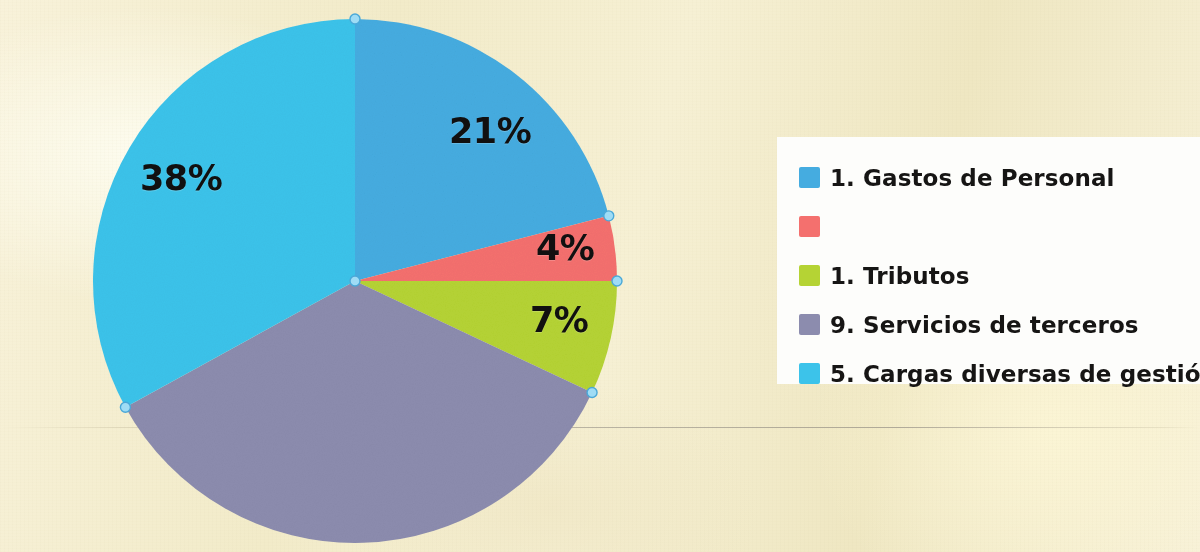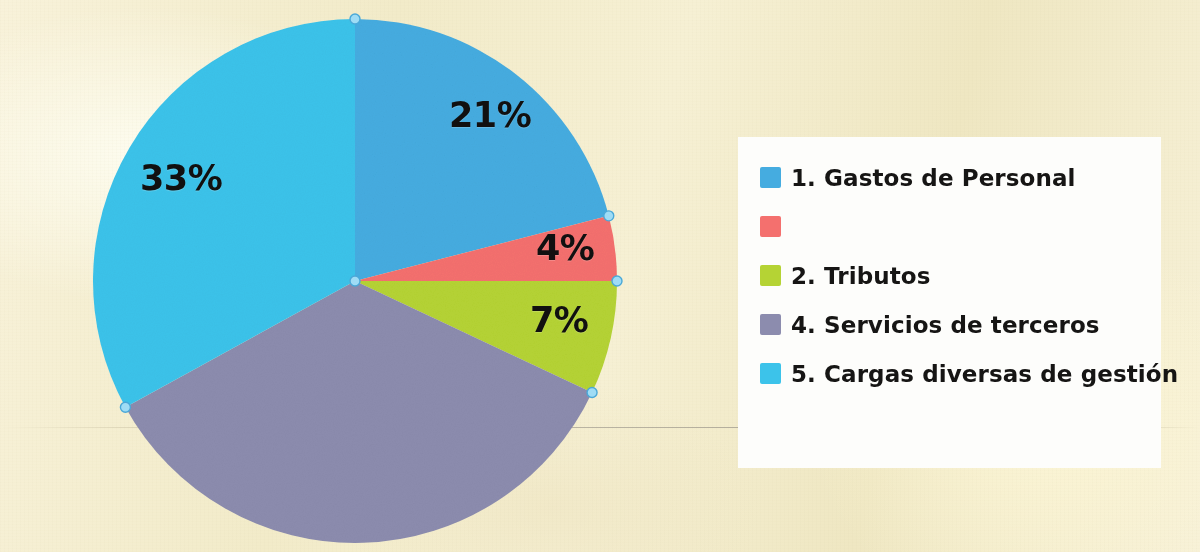--- a/index.html
+++ b/index.html
@@ -68,24 +68,24 @@
     font-size: 35px;
     color: #111010;
     letter-spacing: -0.5px;
     white-space: nowrap;
     text-shadow: 0 1px 0 rgba(255,255,255,0.18);
   }
 
   
   #legend {
     position: absolute;
-    left: 738px;
+    left: 777px;
     top: 137px;
     width: 423px;
-    height: 331px;
+    height: 247px;
     background: #fdfdfb;
     box-sizing: border-box;
     padding: 16px 0 20px 22px;
   }
   .legend-row {
     display: flex;
     align-items: center;
     height: 49px;
   }
   .legend-swatch {
@@ -142,45 +142,45 @@
       <g id="handles">
           <circle cx="355.00" cy="19.00" r="5" fill="#9fdcf5" stroke="#4aa8d8" stroke-width="1.4"></circle>
           <circle cx="608.77" cy="215.84" r="5" fill="#9fdcf5" stroke="#4aa8d8" stroke-width="1.4"></circle>
           <circle cx="617.00" cy="281.00" r="5" fill="#9fdcf5" stroke="#4aa8d8" stroke-width="1.4"></circle>
           <circle cx="592.06" cy="392.55" r="5" fill="#9fdcf5" stroke="#4aa8d8" stroke-width="1.4"></circle>
           <circle cx="125.41" cy="407.22" r="5" fill="#9fdcf5" stroke="#4aa8d8" stroke-width="1.4"></circle>
           <circle cx="355" cy="281" r="5" fill="#9fdcf5" stroke="#4aa8d8" stroke-width="1.4"></circle>
         </g>
     </svg>
 
-    <div class="slice-label" style="left:449px; top:95px;">21%</div>
+    <div class="slice-label" style="left:449px; top:111px;">21%</div>
     <div class="slice-label" style="left:536px; top:228px;">4%</div>
     <div class="slice-label" style="left:530px; top:300px;">7%</div>
-    <div class="slice-label" style="left:140px; top:158px;">33%</div>
+    <div class="slice-label" style="left:140px; top:158px;">38%</div>
   </div>
 
   <div id="legend">
 
     <div class="legend-row">
       <span class="legend-swatch" id="sw-0" style="background: rgb(69, 172, 224);"></span>
       <span class="legend-label">1. Gastos de Personal</span>
     </div>
 
     <div class="legend-row">
       <span class="legend-swatch" id="sw-1" style="background: rgb(244, 112, 110);"></span>
     </div>
 
     <div class="legend-row">
       <span class="legend-swatch" id="sw-2" style="background: rgb(181, 211, 52);"></span>
-      <span class="legend-label">2. Tributos</span>
+      <span class="legend-label">1. Tributos</span>
     </div>
 
     <div class="legend-row">
       <span class="legend-swatch" id="sw-3" style="background: rgb(140, 140, 174);"></span>
-      <span class="legend-label">4. Servicios de terceros</span>
+      <span class="legend-label">9. Servicios de terceros</span>
     </div>
 
     <div class="legend-row">
       <span class="legend-swatch" id="sw-4" style="background: rgb(60, 195, 234);"></span>
       <span class="legend-label">5. Cargas diversas de gestión</span>
     </div>
 
   </div>
 </div>
 

